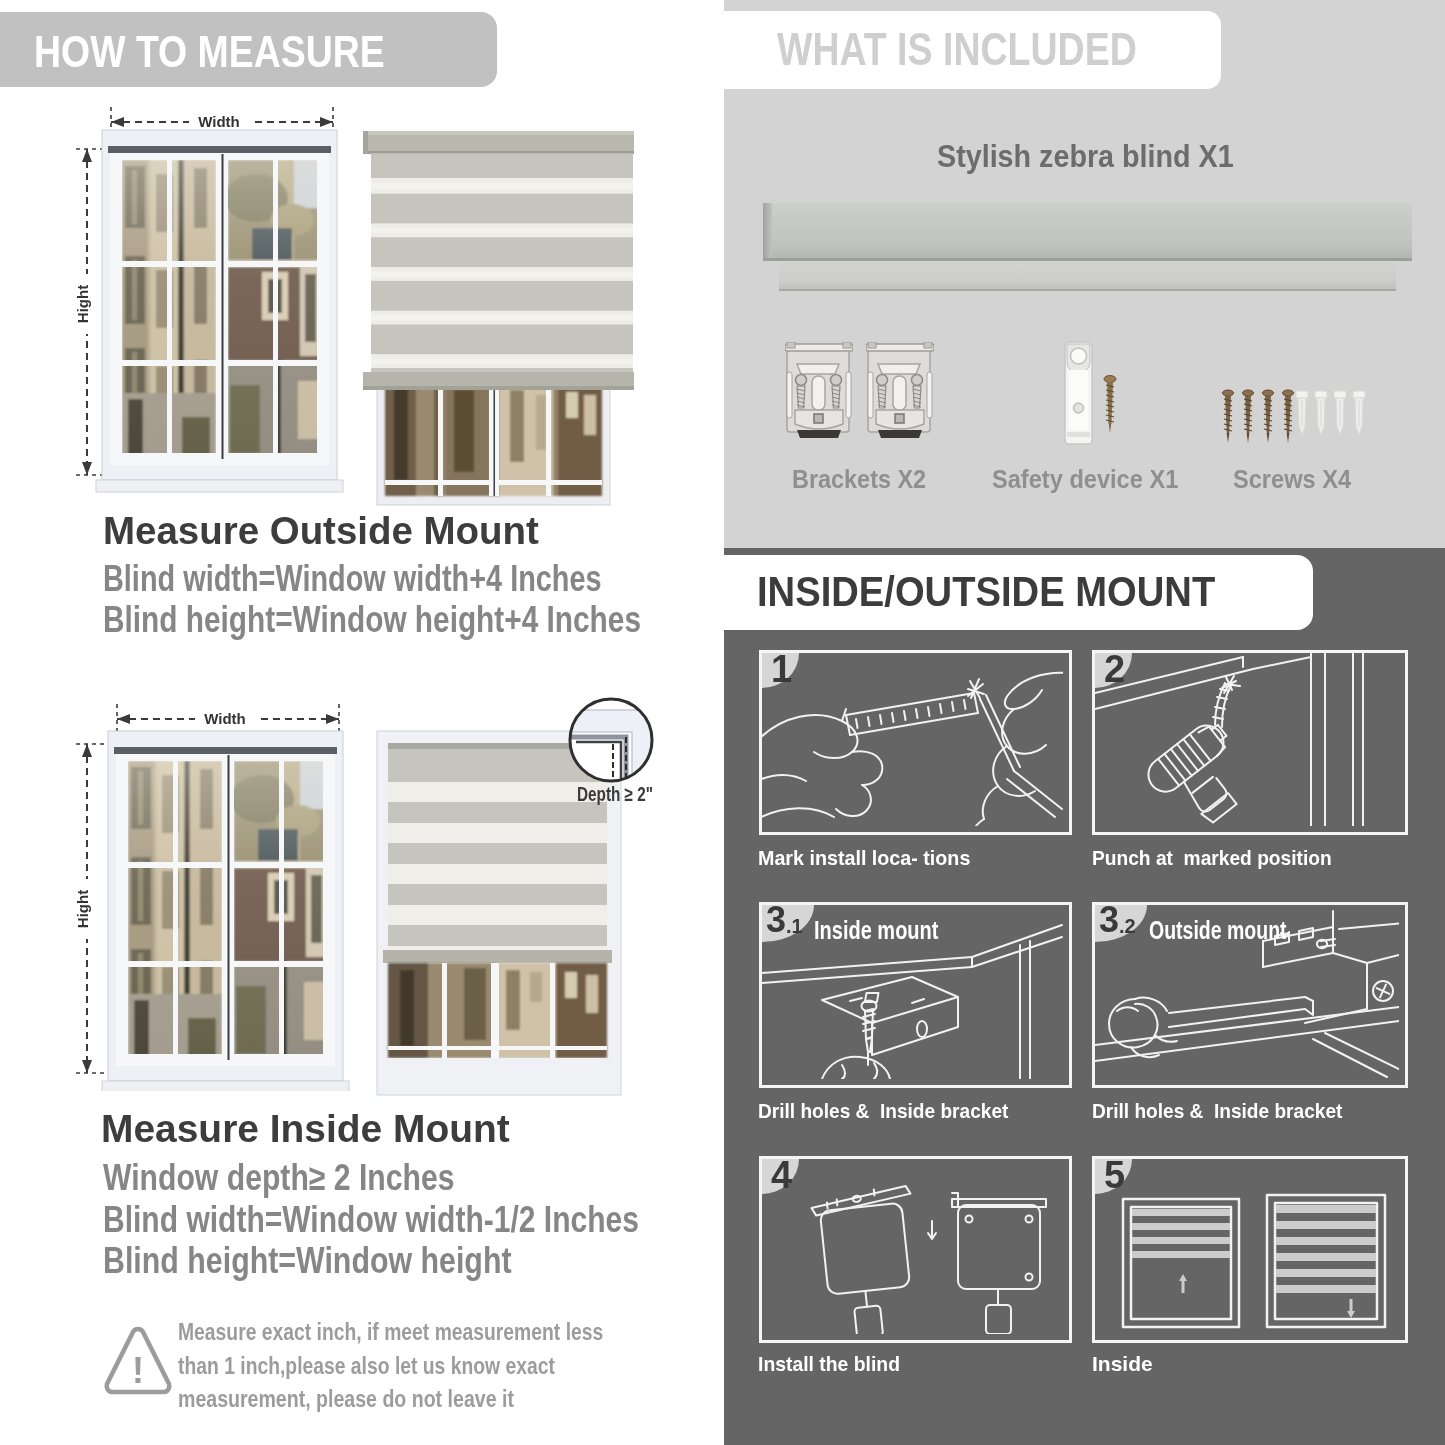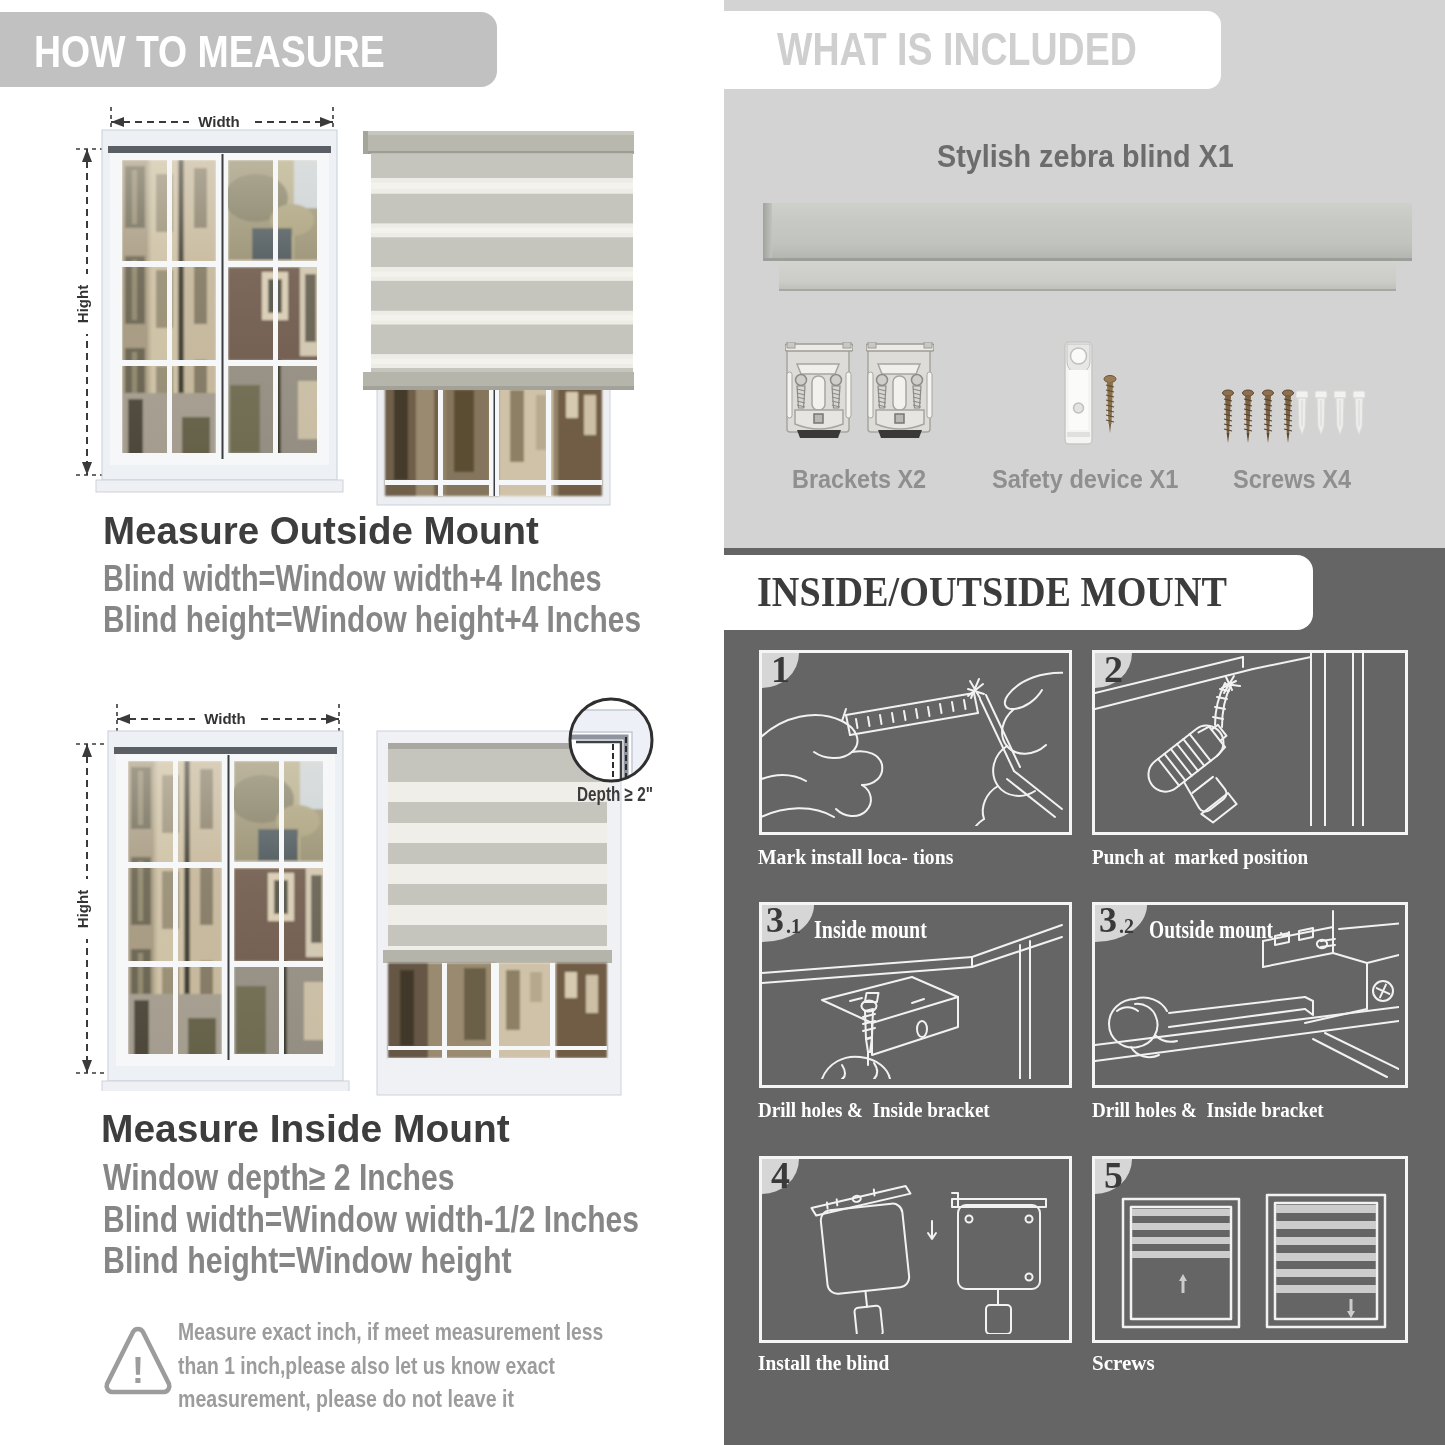--- a/index.html
+++ b/index.html
@@ -8,21 +8,21 @@
 .abs{position:absolute;}
 .txt{position:absolute;white-space:nowrap;transform-origin:0 0;line-height:1;}
 #hdr1{left:0;top:12px;width:497px;height:75px;background:#c1c1c1;border-radius:0 16px 16px 0;}
 #rtop{left:724px;top:0;width:721px;height:550px;background:#d3d3d3;}
 #hdr2{left:0px;top:11px;width:497px;height:78px;background:#ffffff;border-radius:0 14px 14px 0;}
 #hrail{left:39px;top:203px;width:649px;height:58px;background:linear-gradient(180deg,#cdd0cb 0%,#c6c9c4 30%,#c0c3be 70%,#b0b3ae 100%);}
 #hrail:before{content:"";position:absolute;left:0;top:0;width:9px;height:100%;background:linear-gradient(90deg,#9fa29d,#c0c3be);}
 #hrail:after{content:"";position:absolute;left:0;bottom:0;width:100%;height:3px;background:#9b9e99;}
 #hfascia{left:55px;top:261px;width:617px;height:30px;background:linear-gradient(180deg,#d3d4d0 0%,#cbccc8 70%,#bcbdb9 100%);}
 #hfascia:after{content:"";position:absolute;left:0;bottom:0;width:100%;height:2px;background:#a7a8a4;}
-#rbot{left:724px;top:548px;width:721px;height:897px;background:#656565;font-family:Liberation Serif, serif;}
+#rbot{left:724px;top:548px;width:721px;height:897px;background:#656565;}
 #ihdr{left:0px;top:7px;width:589px;height:75px;background:#ffffff;border-radius:0 16px 16px 0;}
 .panel{position:absolute;border:3px solid #f5f5f5;background:#656565;}
 .badge{position:absolute;left:0;top:0;background:#d6d6d6;border-radius:0 0 100% 0;}
 </style>
 </head>
 <body>
 <div id="page">
 <div class="abs" id="hdr1"></div>
     <div class="txt" style="left:34.0px;top:28.8px;font-size:45px;font-weight:bold;color:#ffffff;transform:scaleX(0.832);z-index:3;">HOW TO MEASURE</div>
     <svg class="abs" style="left:60px;top:105px;" width="300" height="400" viewBox="0 0 300 400">
@@ -646,15 +646,15 @@
 <path d="M84 122 l4 -7 l4 7 h-2.5 v12 h-3 v-12 Z"></path>
 <path d="M252 152 l4 7 l4 -7 h-2.5 v-12 h-3 v12 Z"></path>
 </g>
         </svg>
       </div>
       <div class="txt" style="left:34.0px;top:298.6px;font-size:21px;font-weight:bold;color:#ffffff;transform:scaleX(0.938);">Mark install loca- tions</div>
       <div class="txt" style="left:368.0px;top:298.6px;font-size:21px;font-weight:bold;color:#ffffff;transform:scaleX(0.913);">Punch at&nbsp; marked position</div>
       <div class="txt" style="left:34.0px;top:552.1px;font-size:21px;font-weight:bold;color:#ffffff;transform:scaleX(0.909);">Drill holes &amp;&nbsp; Inside bracket</div>
       <div class="txt" style="left:368.0px;top:552.1px;font-size:21px;font-weight:bold;color:#ffffff;transform:scaleX(0.909);">Drill holes &amp;&nbsp; Inside bracket</div>
       <div class="txt" style="left:34.0px;top:804.6px;font-size:21px;font-weight:bold;color:#ffffff;transform:scaleX(0.922);">Install the blind</div>
-      <div class="txt" style="left:368.0px;top:804.6px;font-size:21px;font-weight:bold;color:#ffffff;">Screws</div>
+      <div class="txt" style="left:368.0px;top:804.6px;font-size:21px;font-weight:bold;color:#ffffff;">Inside</div>
     </div>
 </div>
 
 </body></html>

